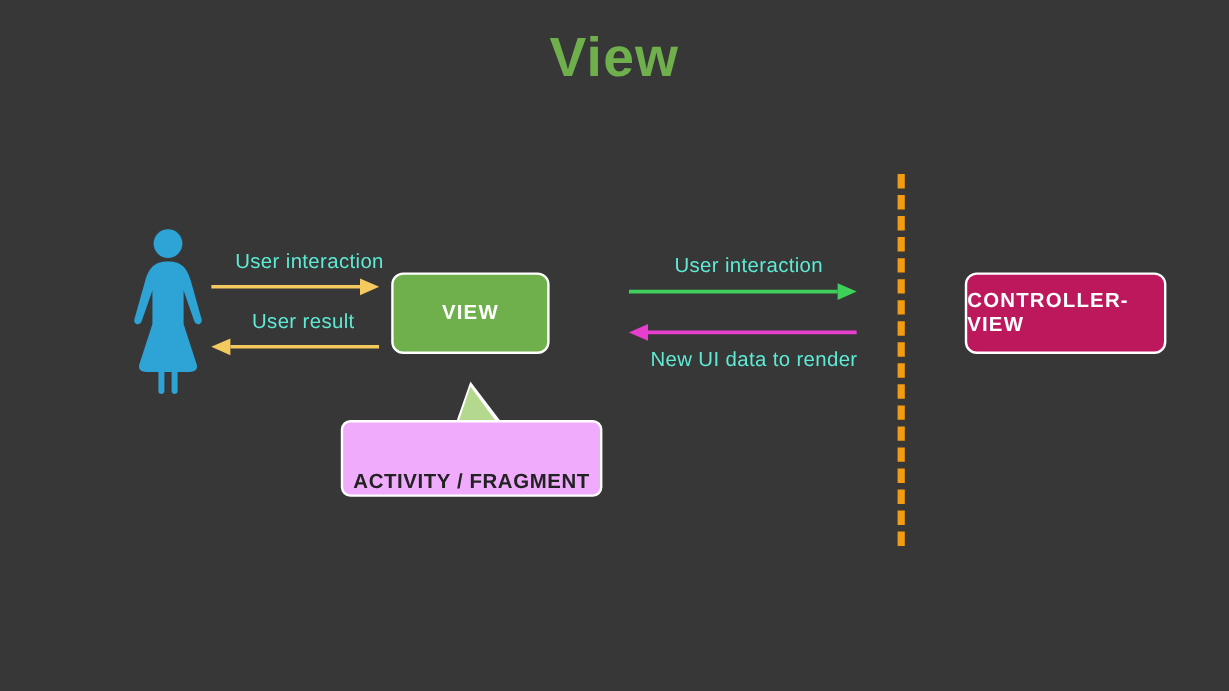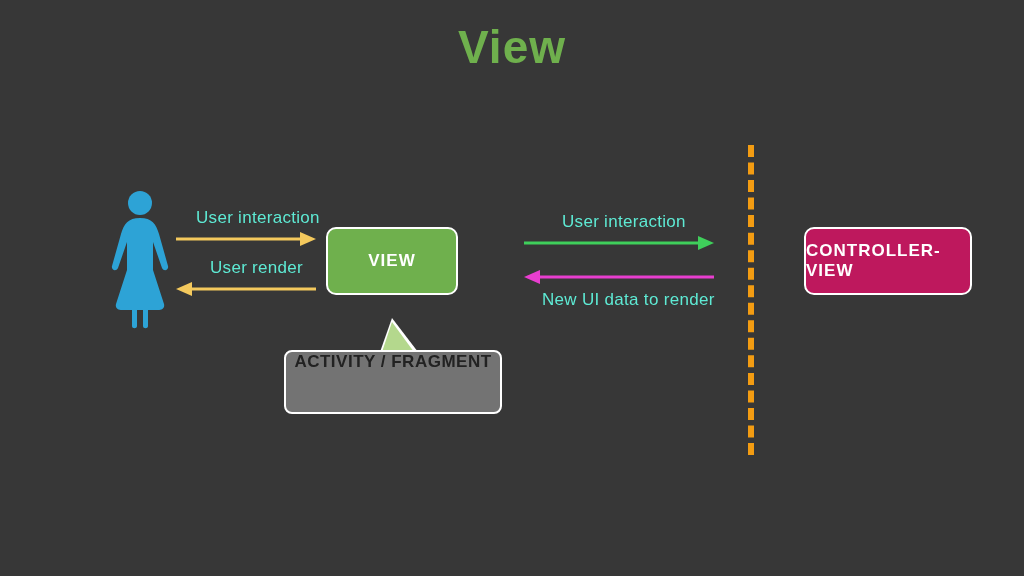--- a/index.html
+++ b/index.html
@@ -5,21 +5,21 @@
 html,body{margin:0;padding:0;width:1024px;height:576px;background:#373737;font-family:"Arial Narrow",Arial,sans-serif;overflow:hidden}
 .stage{position:relative;width:1024px;height:499px}
 .title{position:absolute;left:0;right:0;top:20px;text-align:center;font-size:46px;font-weight:700;letter-spacing:1px;color:#6fb04d;font-stretch:condensed}
 .person{position:absolute;left:110px;top:190px;color:#2da3d6}
 .person svg{display:block}
 .lbl{position:absolute;color:#5eead4;font-size:17px;font-weight:400;letter-spacing:0.3px;white-space:nowrap}
 .arrow{position:absolute}
 .box{position:absolute;border:2px solid #fff;border-radius:10px;display:flex;align-items:center;justify-content:center;font-weight:700;letter-spacing:1px;color:#fff;font-stretch:condensed}
 .view-box{left:326px;top:227px;width:128px;height:64px;background:#6fb04d;font-size:17px}
 .ctrl-box{left:804px;top:227px;width:164px;height:64px;background:#be185d;font-size:17px}
-.callout{position:absolute;left:284px;top:350px;width:214px;height:60px;background:#737373;border:2px solid #fff;border-radius:8px;display:flex;align-items:flex-start;justify-content:center;color:#222;font-weight:700;font-size:17px;letter-spacing:0.5px;font-stretch:condensed}
+.callout{position:absolute;left:284px;top:350px;width:214px;height:60px;background:#f0abfc;border:2px solid #fff;border-radius:8px;display:flex;align-items:flex-end;justify-content:center;color:#222;font-weight:700;font-size:17px;letter-spacing:0.5px;font-stretch:condensed}
 .callout-tail{position:absolute;left:382px;top:322px;width:0;height:0;border-left:10px solid transparent;border-right:22px solid transparent;border-bottom:30px solid #b4d88d}
 .callout-tail-border{position:absolute;left:380px;top:318px;width:0;height:0;border-left:12px solid transparent;border-right:26px solid transparent;border-bottom:34px solid #fff}
 .divider{position:absolute;left:748px;top:145px;width:0;height:310px;border-left:6px dashed #f39c12}
 </style>
 </head>
 <body>
 
 <div class="stage">
   <div class="title">View</div>
 
@@ -29,21 +29,21 @@
       <path d="M30 28 C18 28 14 34 11 44 L2 76 C1 80 6 82 8 78 L17 52 L17 80 L6 114 C5 118 8 120 12 120 L22 120 L22 136 C22 139 27 139 27 136 L27 120 L33 120 L33 136 C33 139 38 139 38 136 L38 120 L48 120 C52 120 55 118 54 114 L43 80 L43 52 L52 78 C54 82 59 80 58 76 L49 44 C46 34 42 28 30 28 Z" fill="#2da3d6"></path>
     </svg>
   </div>
 
   <div class="lbl" style="left:196px;top:208px">User interaction</div>
   <svg class="arrow" style="left:176px;top:230px" width="140" height="18">
     <line x1="0" y1="9" x2="124" y2="9" stroke="#f4c95d" stroke-width="3"></line>
     <polygon points="124,2 140,9 124,16" fill="#f4c95d"></polygon>
   </svg>
 
-  <div class="lbl" style="left:210px;top:258px">User render</div>
+  <div class="lbl" style="left:210px;top:258px">User result</div>
   <svg class="arrow" style="left:176px;top:280px" width="140" height="18">
     <line x1="16" y1="9" x2="140" y2="9" stroke="#f4c95d" stroke-width="3"></line>
     <polygon points="16,2 0,9 16,16" fill="#f4c95d"></polygon>
   </svg>
 
   <div class="box view-box">
     <span>VIEW</span>
   </div>
 
   <div class="lbl" style="left:562px;top:212px">User interaction</div>

